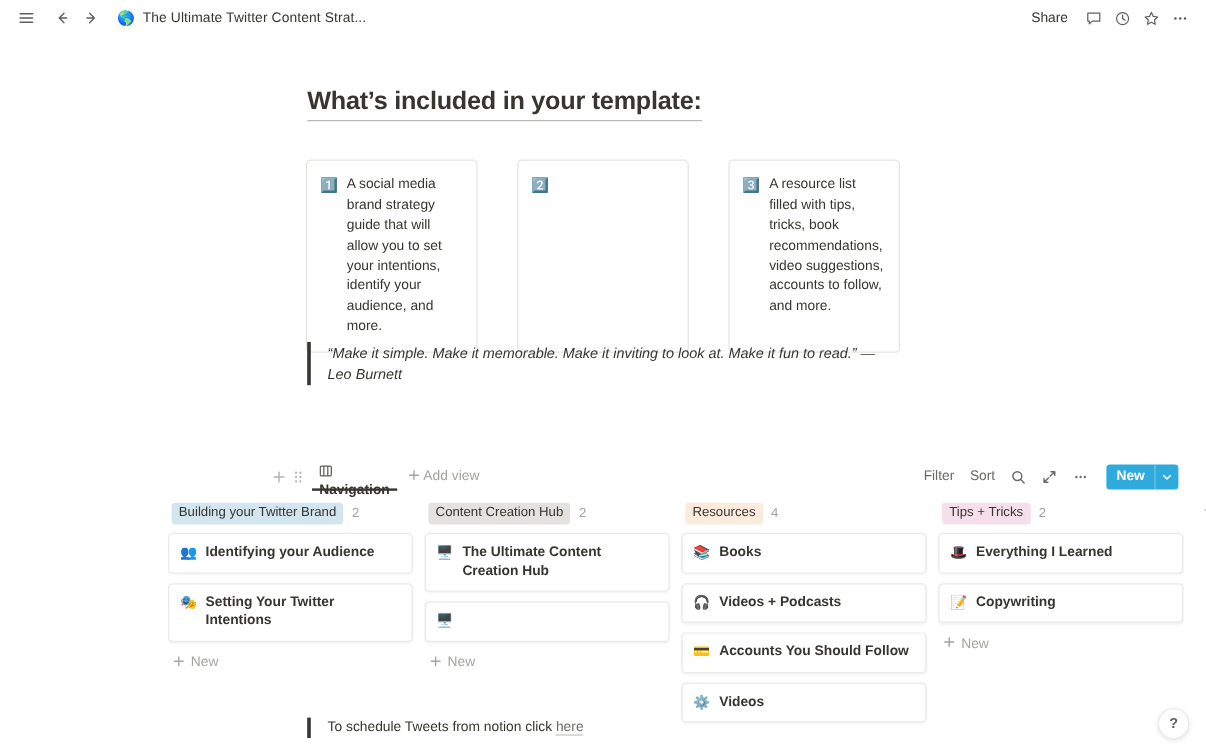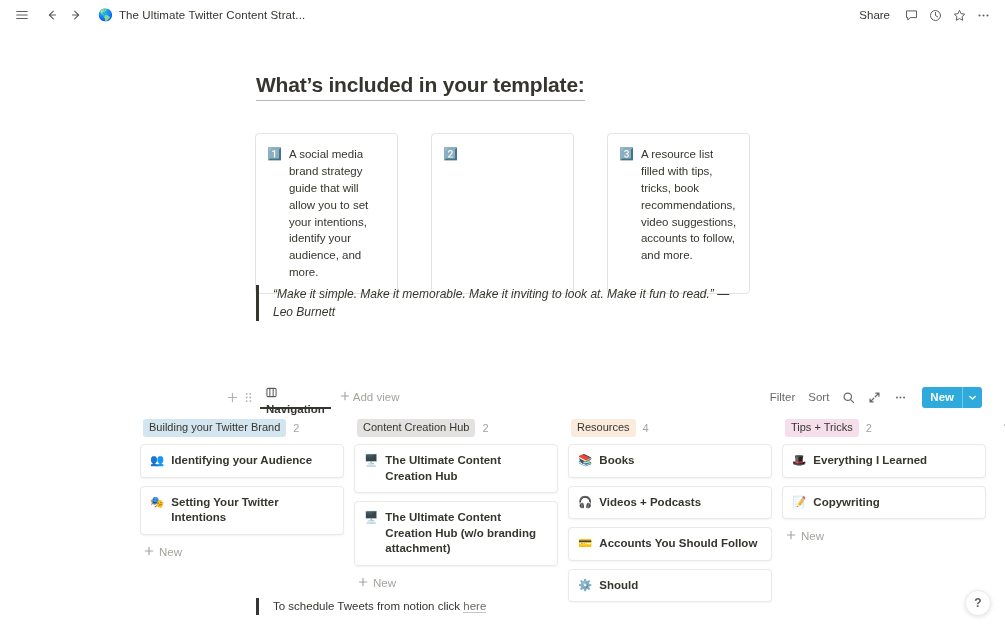--- a/index.html
+++ b/index.html
@@ -364,21 +364,20 @@
         <div class="bcol-head">
           <span class="tag" style="background:#e3e2e0">Content Creation Hub</span>
           <span class="bcount">2</span>
         </div>
         <div class="bcard">
           <span class="bc-emoji">🖥️</span>
           <span class="bc-title">The Ultimate Content Creation Hub</span>
         </div>
         <div class="bcard">
           <span class="bc-emoji">🖥️</span>
-          <span class="bc-title">The Ultimate Content Creation Hub (w/o branding attachment)</span>
         </div>
         <div class="bnew">
           <span>
             <svg width="10" height="10" viewBox="0 0 12 12" fill="none" stroke="currentColor" stroke-width="1.35" stroke-linecap="round">
               <path d="M6 1.6v8.8M1.6 6h8.8"></path>
             </svg>
           </span>
           <span>New</span>
         </div>
       </div>
@@ -395,21 +394,21 @@
         <div class="bcard">
           <span class="bc-emoji">🎧</span>
           <span class="bc-title">Videos + Podcasts</span>
         </div>
         <div class="bcard">
           <span class="bc-emoji">💳</span>
           <span class="bc-title">Accounts You Should Follow</span>
         </div>
         <div class="bcard">
           <span class="bc-emoji">⚙️</span>
-          <span class="bc-title">Should</span>
+          <span class="bc-title">Videos</span>
         </div>
         <div class="bnew">
           
           
         </div>
       </div>
 
       <div class="bcol">
         <div class="bcol-head">
           <span class="tag" style="background:#f4dfeb">Tips + Tricks</span>

